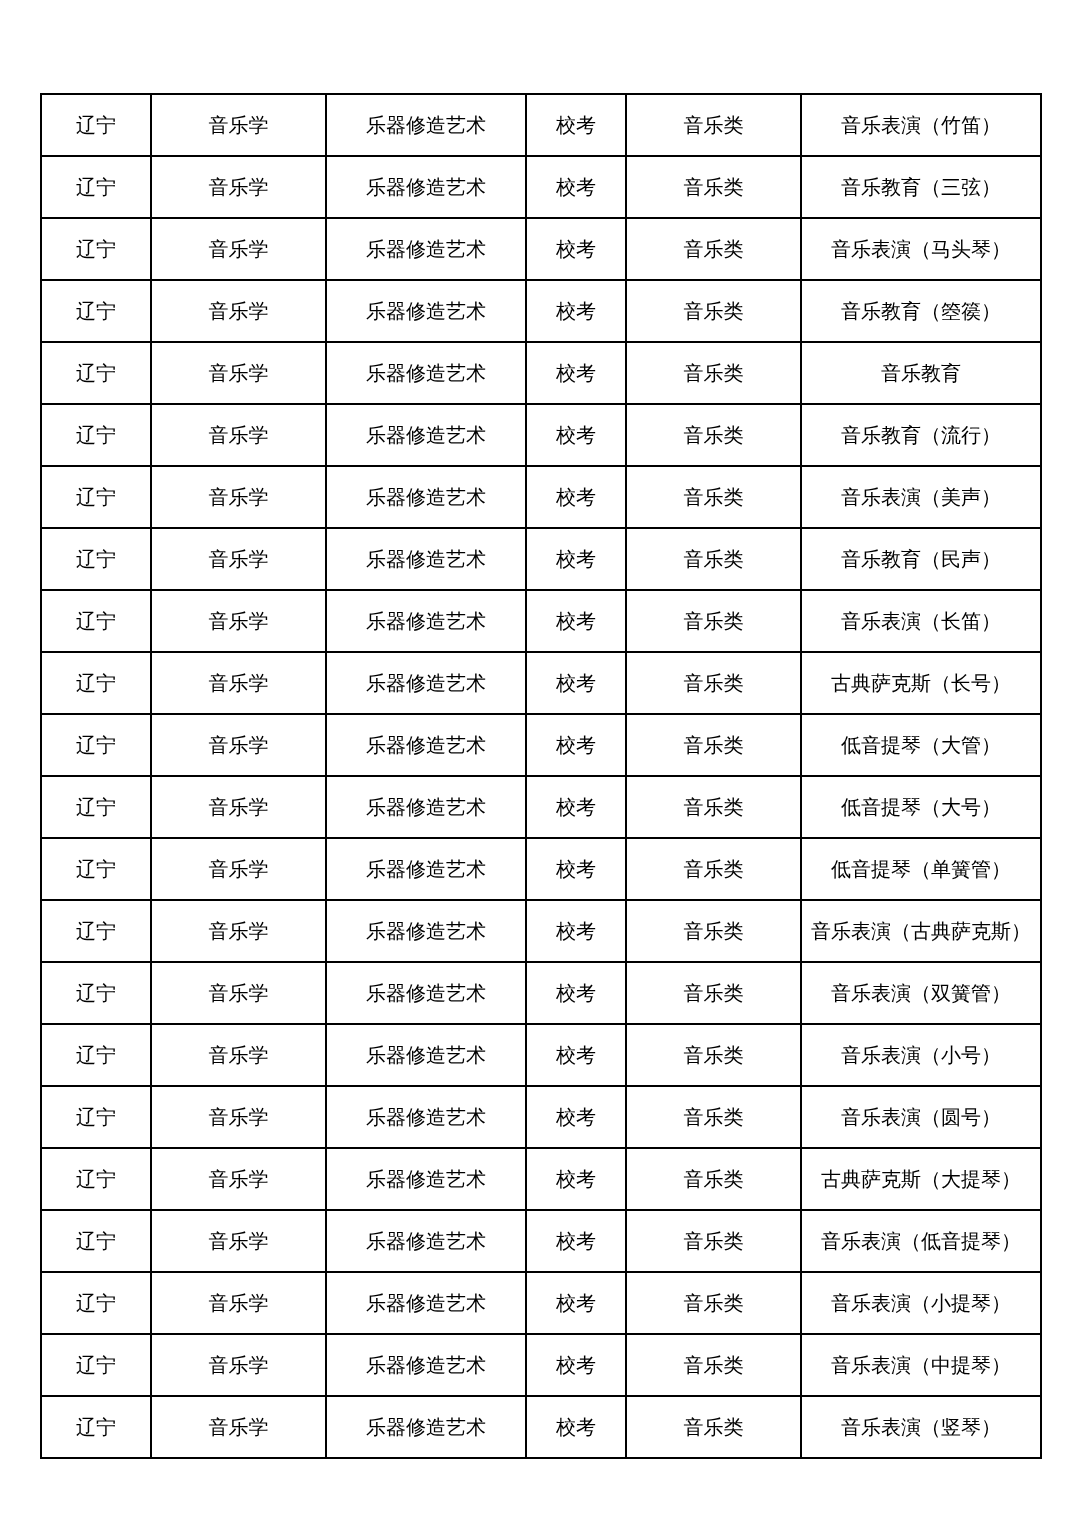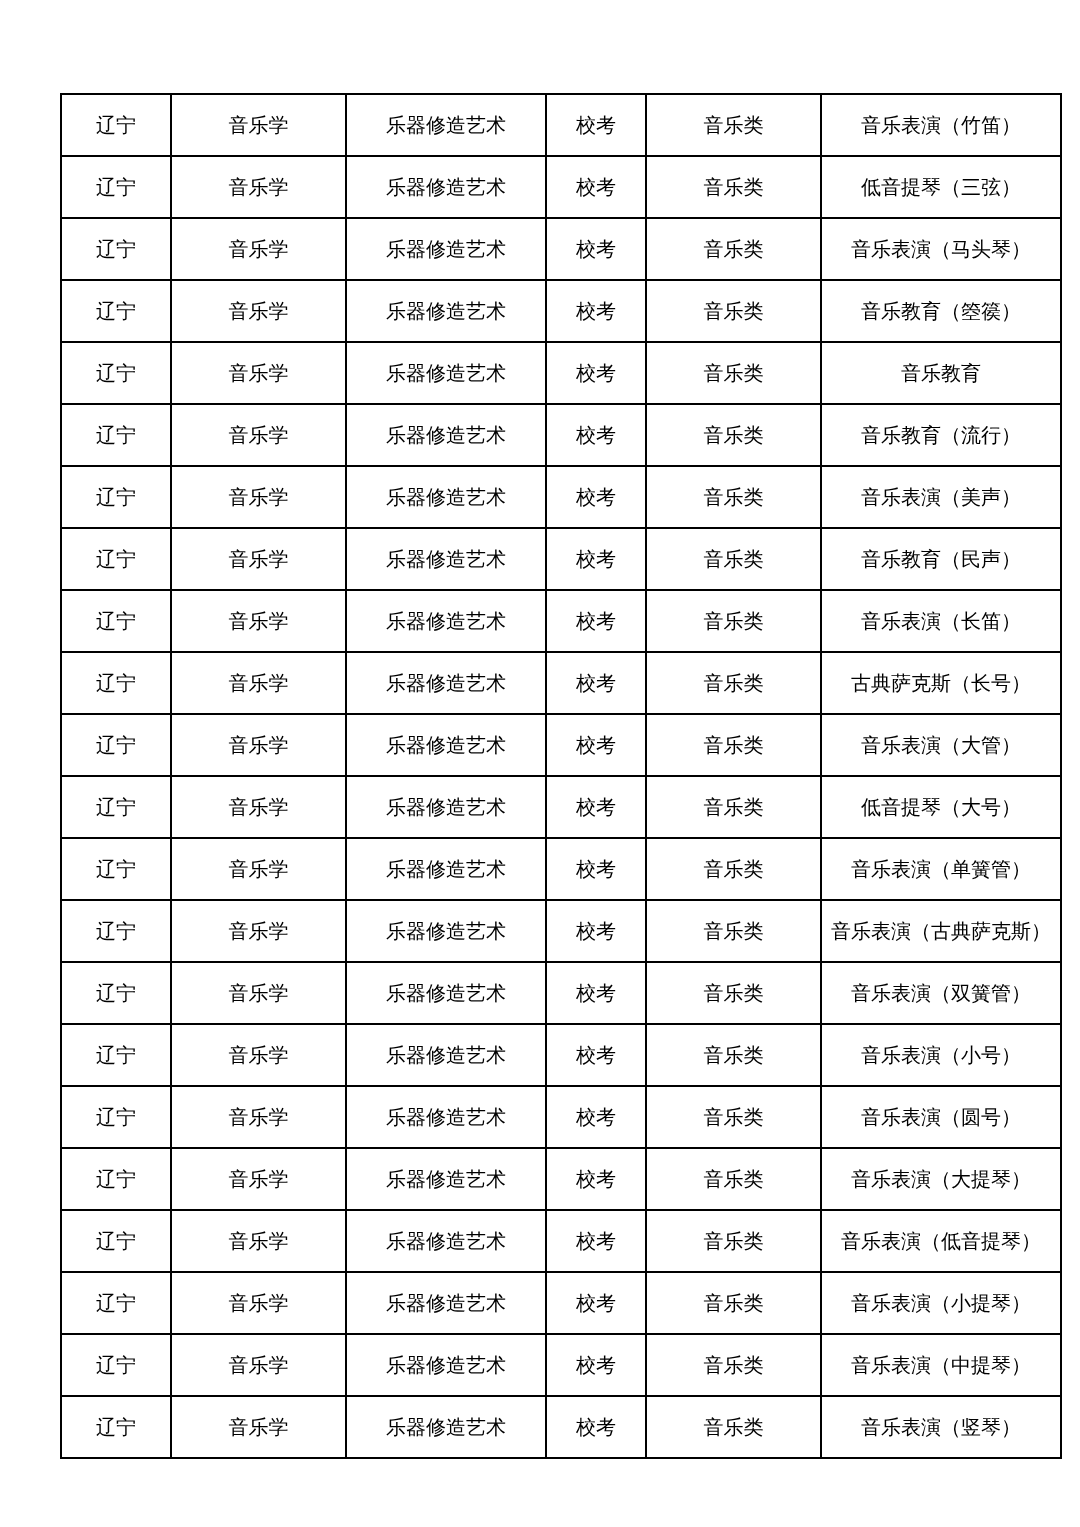--- a/index.html
+++ b/index.html
@@ -11,21 +11,21 @@
     width: 1080px;
     height: 1527px;
     font-family: "Liberation Serif", "DejaVu Serif", serif;
     color: #000000;
   }
   .page {
     position: relative;
     width: 1080px;
     height: 1527px;
     box-sizing: border-box;
-    padding: 93px 40px 0 60px;
+    padding: 93px 40px 0 40px;
   }
   table.data-table {
     width: 1000px;
     border-collapse: collapse;
     table-layout: fixed;
   }
   table.data-table td {
     border: 2px solid #000000;
     height: 60px;
     text-align: center;
@@ -65,21 +65,21 @@
           <td>校考</td>
           <td>音乐类</td>
           <td>音乐表演（竹笛）</td>
         </tr>
         <tr>
           <td>辽宁</td>
           <td>音乐学</td>
           <td>乐器修造艺术</td>
           <td>校考</td>
           <td>音乐类</td>
-          <td>低音提琴（三弦）</td>
+          <td>音乐教育（三弦）</td>
         </tr>
         <tr>
           <td>辽宁</td>
           <td>音乐学</td>
           <td>乐器修造艺术</td>
           <td>校考</td>
           <td>音乐类</td>
           <td>音乐表演（马头琴）</td>
         </tr>
         <tr>
@@ -137,37 +137,37 @@
           <td>校考</td>
           <td>音乐类</td>
           <td>古典萨克斯（长号）</td>
         </tr>
         <tr>
           <td>辽宁</td>
           <td>音乐学</td>
           <td>乐器修造艺术</td>
           <td>校考</td>
           <td>音乐类</td>
-          <td>音乐表演（大管）</td>
+          <td>低音提琴（大管）</td>
         </tr>
         <tr>
           <td>辽宁</td>
           <td>音乐学</td>
           <td>乐器修造艺术</td>
           <td>校考</td>
           <td>音乐类</td>
           <td>低音提琴（大号）</td>
         </tr>
         <tr>
           <td>辽宁</td>
           <td>音乐学</td>
           <td>乐器修造艺术</td>
           <td>校考</td>
           <td>音乐类</td>
-          <td>音乐表演（单簧管）</td>
+          <td>低音提琴（单簧管）</td>
         </tr>
         <tr>
           <td>辽宁</td>
           <td>音乐学</td>
           <td>乐器修造艺术</td>
           <td>校考</td>
           <td>音乐类</td>
           <td>音乐表演（古典萨克斯）</td>
         </tr>
         <tr>
@@ -193,21 +193,21 @@
           <td>校考</td>
           <td>音乐类</td>
           <td>音乐表演（圆号）</td>
         </tr>
         <tr>
           <td>辽宁</td>
           <td>音乐学</td>
           <td>乐器修造艺术</td>
           <td>校考</td>
           <td>音乐类</td>
-          <td>音乐表演（大提琴）</td>
+          <td>古典萨克斯（大提琴）</td>
         </tr>
         <tr>
           <td>辽宁</td>
           <td>音乐学</td>
           <td>乐器修造艺术</td>
           <td>校考</td>
           <td>音乐类</td>
           <td>音乐表演（低音提琴）</td>
         </tr>
         <tr>

